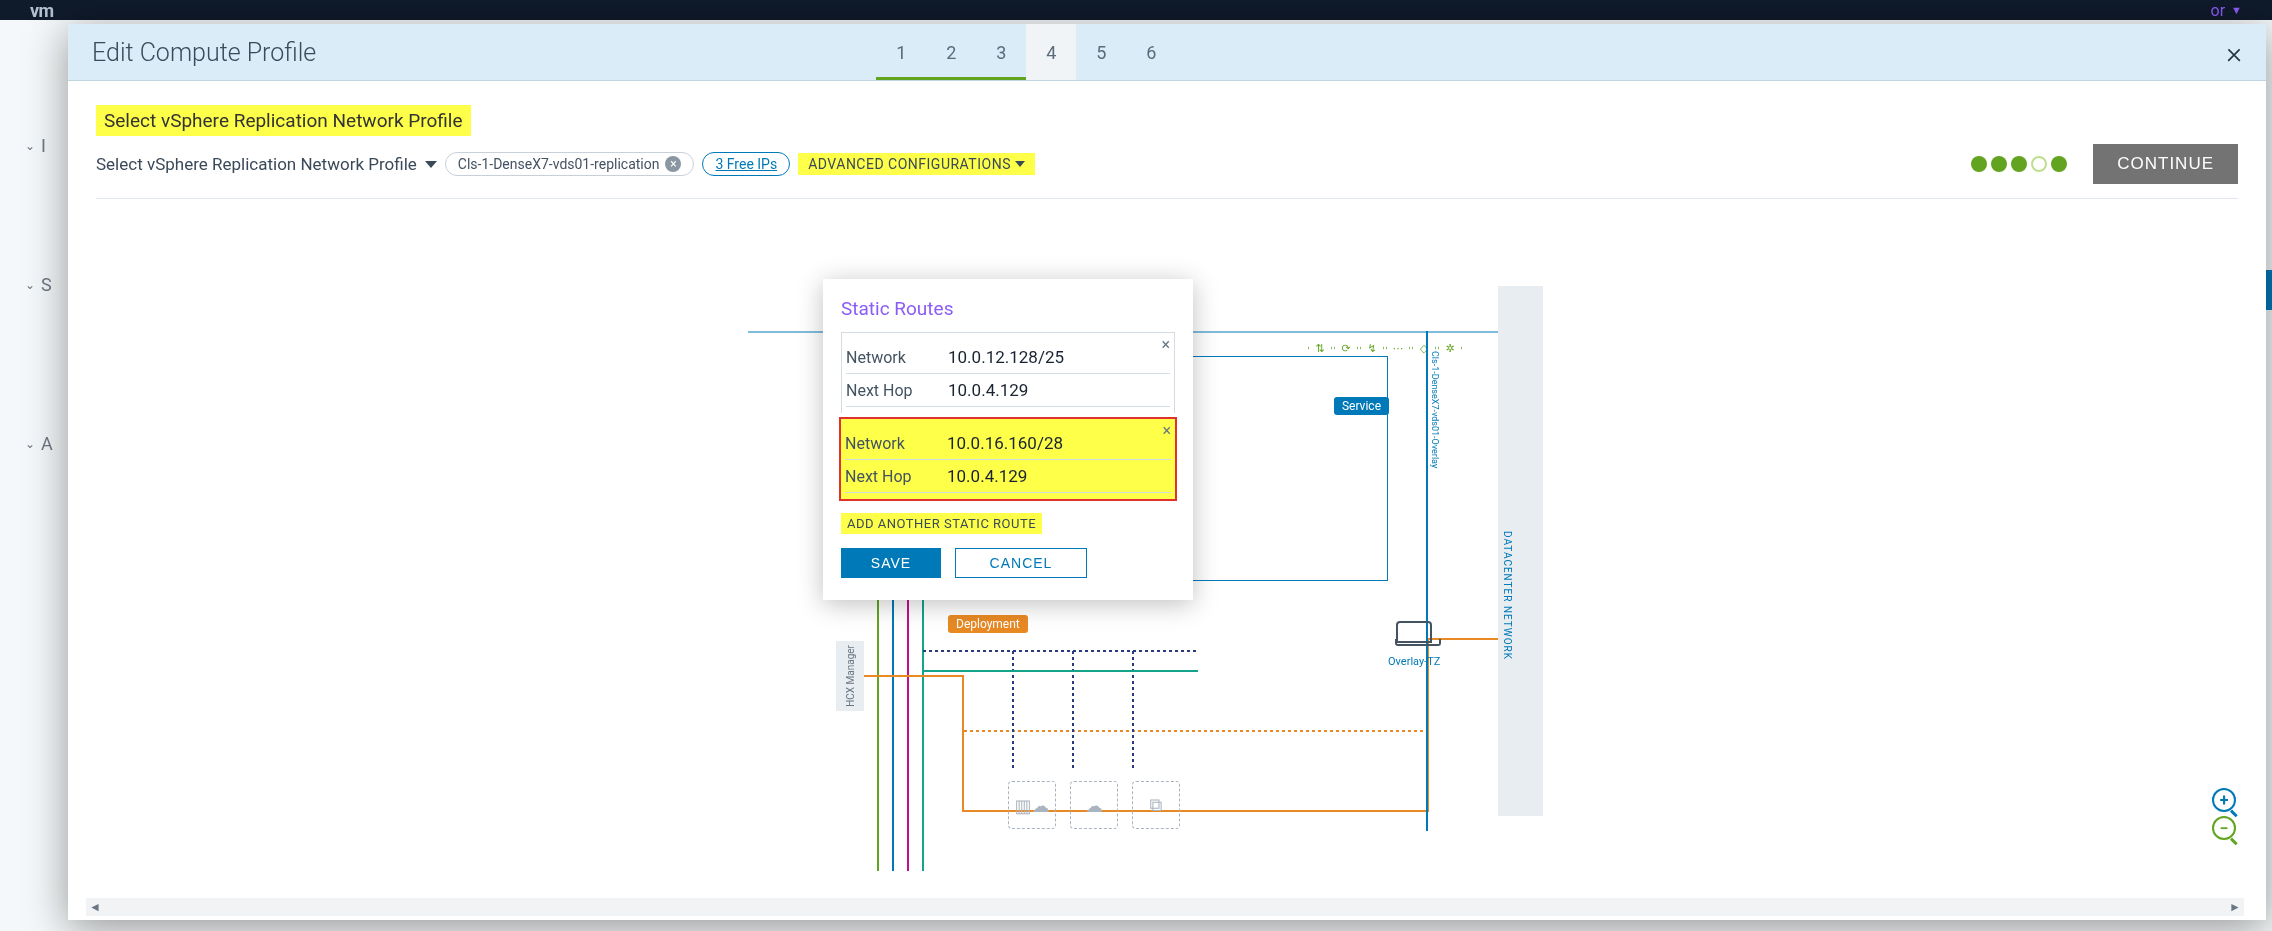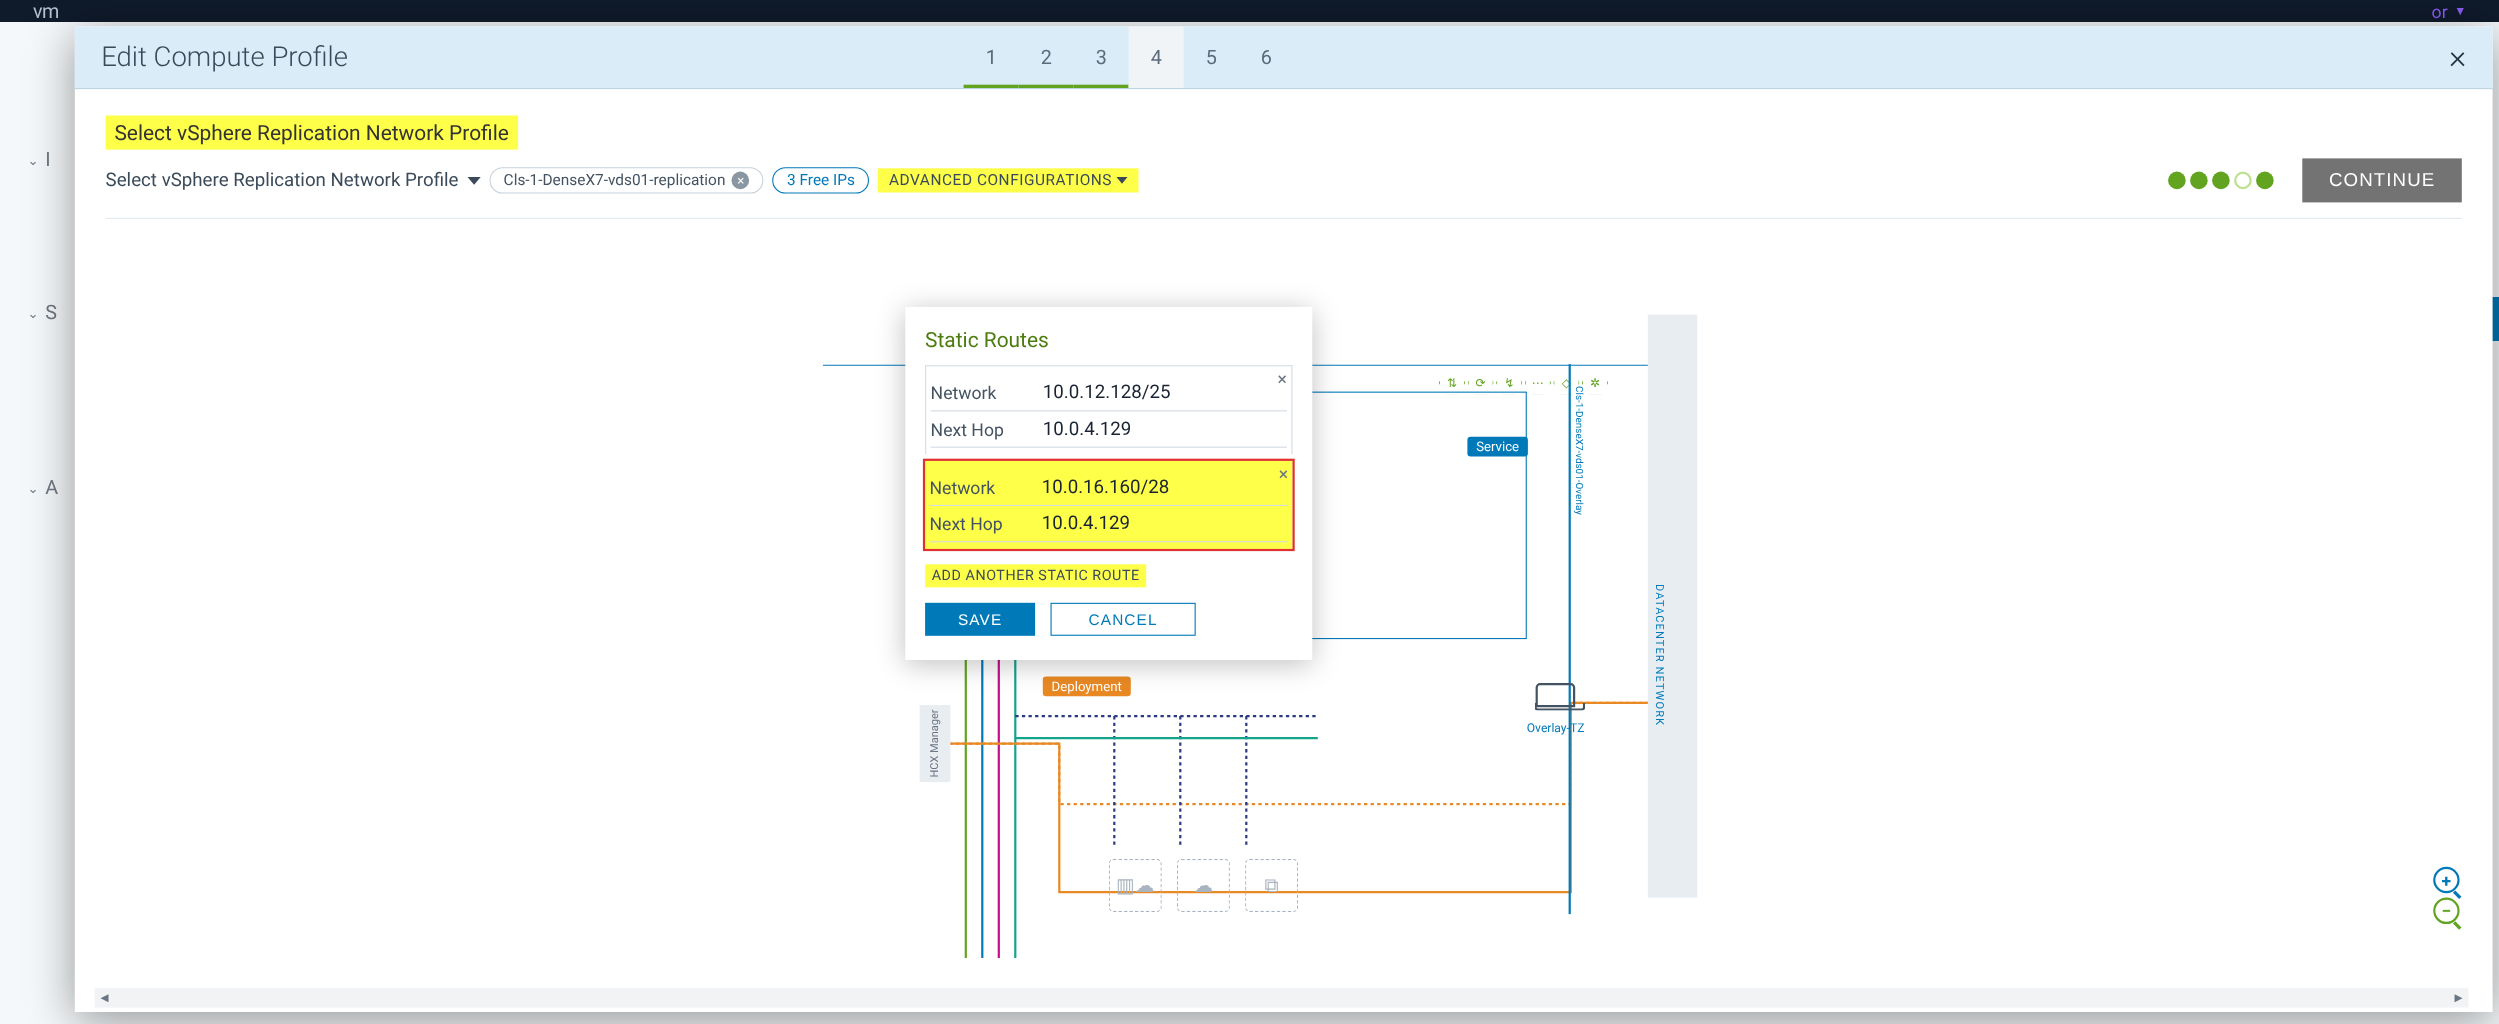--- a/index.html
+++ b/index.html
@@ -1,18 +1,18 @@
 <!DOCTYPE html>
 <html><head>
 <meta charset="utf-8">
 <style>
 * { box-sizing: border-box; margin: 0; padding: 0; }
 body { font-family: -apple-system, BlinkMacSystemFont, "Segoe UI", Roboto, Arial, sans-serif; background: #1a2332; color: #333; overflow: hidden; width: 2272px; height: 931px; position: relative; }
 .bg-header { height: 20px; background: #0f1a2b; display: flex; align-items: center; padding: 0 30px; }
-.logo-txt { color: #b4c0cd; font-size: 18px; font-weight: 400; letter-spacing: -0.5px; }
+.logo-txt { color: #b4c0cd; font-size: 18px; font-weight: 700; letter-spacing: -0.5px; }
 .bg-header-right { margin-left: auto; color: #8b5cf6; font-size: 16px; display: flex; align-items: center; gap: 6px; }
 .bg-body { background: #f5f8fa; height: calc(100% - 20px); padding: 60px 20px 20px 20px; position: relative; }
 .bg-sidehint { position: absolute; left: 25px; color: #6f7782; font-size: 18px; display:flex; align-items:center; gap:6px;}
 .bg-sidehint .caret{ font-size:12px;}
 .modal { position: absolute; left: 68px; top: 24px; width: 2198px; height: 896px; background: #fff; box-shadow: 0 8px 40px rgba(0,0,0,0.4); display: flex; flex-direction: column; }
 .modal-titlebar { height: 57px; background: #daecf8; display: flex; align-items: center; padding: 0 24px 0 24px; border-bottom: 1px solid #c1d5e0; }
 .modal-title { font-size: 25px; font-weight: 300; color: #3b4a59; }
 .tab-strip { display: flex; gap: 0; margin-left: 560px; height: 100%; align-items: stretch; }
 .tab { width: 50px; display: flex; align-items: center; justify-content: center; font-size: 18px; color: #5b6b7a; position: relative; cursor: pointer; }
 .tab.completed::after { content:""; position:absolute; bottom:0; left:0; right:0; height:3px; background:#62a420;}
@@ -20,21 +20,21 @@
 .tab.active::after { content:""; position:absolute; bottom:0; left:0; right:0; height:3px; background:transparent;}
 .close-x { margin-left: auto; font-size: 30px; color: #25333d; cursor:pointer; font-weight:300;}
 .modal-body { flex:1; padding: 24px 28px 0 28px; position: relative; overflow:hidden;}
 .section-banner { display:inline-block; background:#feff48; padding: 4px 8px; font-size: 19px; color:#333; margin-bottom: 8px;}
 .section-desc { font-size: 17px; color:#6a7683; margin-bottom: 12px; }
 .control-row { display:flex; align-items:center; gap: 8px; padding-bottom: 14px; border-bottom: 1px solid #e3e8ee; }
 .select-label { font-size: 17px; color:#3b4a59; display:flex; align-items:center; gap:4px;}
 .select-label::after{ content:""; width:0; height:0; border-left:6px solid transparent; border-right:6px solid transparent; border-top:7px solid #3b4a59; margin-left:4px;}
 .pill { border:1px solid #c8d1da; border-radius: 14px; padding: 3px 12px; font-size: 14px; color:#445362; display:inline-flex; align-items:flex-start; gap:6px;}
 .pill .x { width:16px;height:16px;border-radius:50%;background:#8a97a2;color:#fff;display:inline-flex;align-items:center;justify-content:center;font-size:12px;line-height:1;}
-.pill.free { color:#0079b8; border-color:#0079b8; }
+.pill.free { color:#0079b8; border-color:#0079b8;text-decoration:underline; }
 .adv-link { background:#feff48; color:#3b4a59; font-size:14px; letter-spacing:0.5px; padding:3px 10px; display:inline-flex; align-items:center; gap:4px; cursor:pointer;}
 .adv-link::after{ content:""; width:0;height:0;border-left:5px solid transparent;border-right:5px solid transparent;border-top:6px solid #3b4a59;}
 .status-dots { margin-left:auto; display:flex; gap:4px; align-items:center;}
 .dot { width:16px;height:16px;border-radius:50%; background:#62a420;}
 .dot.outline { background:#fff; border:2px solid #bde08e;}
 .continue-btn { background:#737373; color:#fff; padding: 10px 24px; font-size:17px; letter-spacing:1px; margin-left:18px; cursor:pointer; border:none;}
 .network-diagram { position:absolute; left: 680px; top: 170px; width: 820px; height: 630px;}
 .diagram-rect-main { position:absolute; left:200px; top:105px; width:440px; height:225px; border:1.5px solid #0079b8; }
 .diagram-svc-badge { position:absolute; right:-2px; top:40px; background:#0079b8; color:#fff; font-size:12px; padding:2px 8px; border-radius:3px; }
 .diagram-dep-badge { position:absolute; left:200px; top:364px; background:#e88924; color:#fff; font-size:12px; padding:2px 8px; border-radius:3px; }
@@ -45,21 +45,21 @@
 .overlay-box .icn::after { content:""; position:absolute; bottom:-5px; left:-3px; width:42px; height:5px; border:2px solid #445362; border-top:none; border-radius:0 0 3px 3px;}
 .overlay-box .lbl { font-size:11px; color:#0079b8; margin-top:8px; display:block;}
 .hex-row { position:absolute; left:560px; top:85px; display:flex; gap:2px;}
 .hex { width:24px; height:24px; border:1.5px solid #62a420; transform: rotate(0deg); display:flex;align-items:center;justify-content:center; font-size:11px; color:#62a420; clip-path: polygon(25% 5%, 75% 5%, 100% 50%, 75% 95%, 25% 95%, 0% 50%);}
 .hcx-mgr { position:absolute; left:88px; top:390px; width:28px; height:70px; background:#e8edf2; display:flex; align-items:center; justify-content:center;}
 .hcx-mgr span { font-size:10px; color:#6a7683; writing-mode:vertical-rl; transform:rotate(180deg);}
 .appliance-row { position:absolute; left:260px; top:530px; display:flex; gap:14px;}
 .appliance { width:48px; height:48px; border:1.5px dashed #aab4bf; border-radius:4px; display:flex;align-items:center;justify-content:center; color:#aab4bf; font-size:18px;}
 .net-lines { position:absolute; left:0; top:0; width:100%; height:100%;}
 .popover { position:absolute; left:755px; top:198px; width:370px; background:#fff; box-shadow:0 4px 24px rgba(0,0,0,0.25); padding: 18px 18px 22px 18px; z-index:10;}
-.popover-title { font-size:19px; color:#4d7c0f; margin-bottom:12px;}
+.popover-title { font-size:19px; color:#8b5cf6; margin-bottom:12px;}
 .route-block { position:relative; padding: 8px 4px 6px 4px; margin-bottom:6px;}
 .route-block.highlighted { background:#feff48; outline:2px solid #e03030; outline-offset:0;}
 .route-row { display:flex; align-items:center; padding:6px 0; border-bottom:1px solid #d3dbe3;}
 .route-row .lbl { width:102px; font-size:16px; color:#445362;}
 .route-row .val { font-size:17px; color:#1a2332;}
 .route-x { position:absolute; top:2px; right:4px; font-size:16px; color:#6a7683; cursor:pointer;}
 .add-route { display:inline-block; background:#feff48; color:#3b4a59; font-size:13px; letter-spacing:0.5px; padding:3px 6px; margin: 8px 0 14px 0; cursor:pointer;}
 .popover-btns { display:flex; gap:14px; }
 .btn-save { background:#0079b8; color:#fff; border:none; padding:6px 28px; font-size:14px; letter-spacing:1px; cursor:pointer; width:100px;}
 .btn-cancel { background:#fff; color:#0079b8; border:1px solid #0079b8; padding:6px 20px; font-size:14px; letter-spacing:1px; cursor:pointer; width:132px;}

